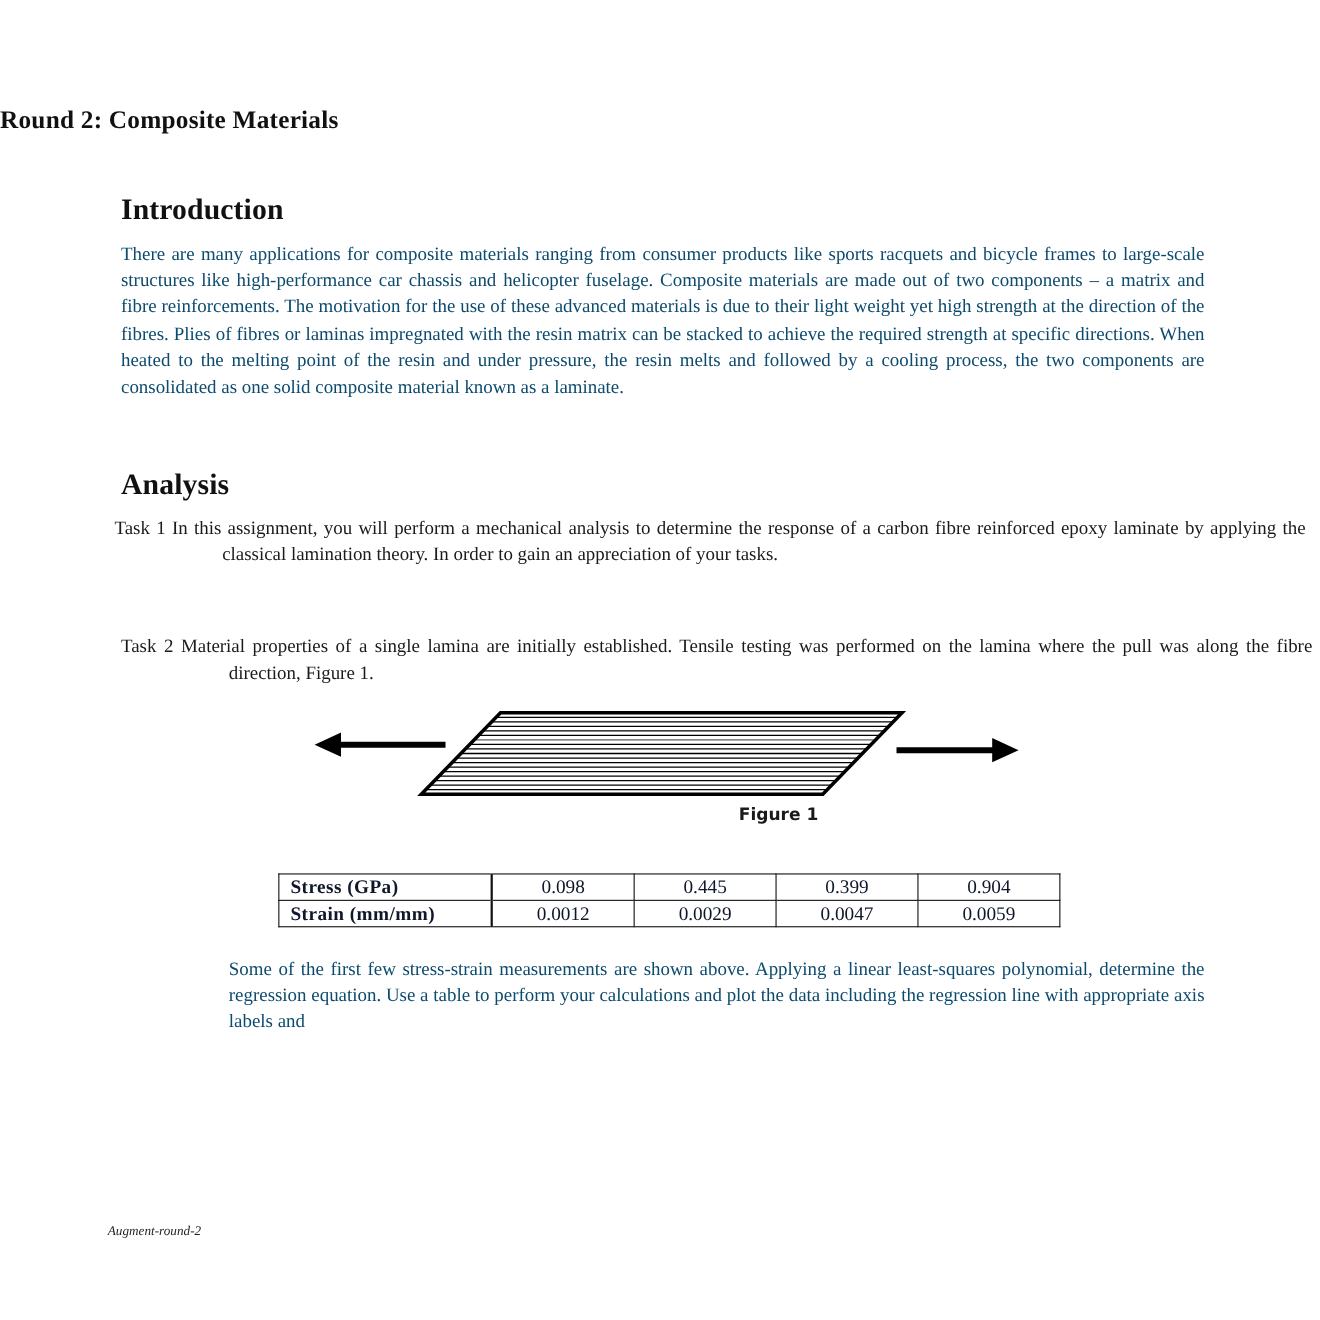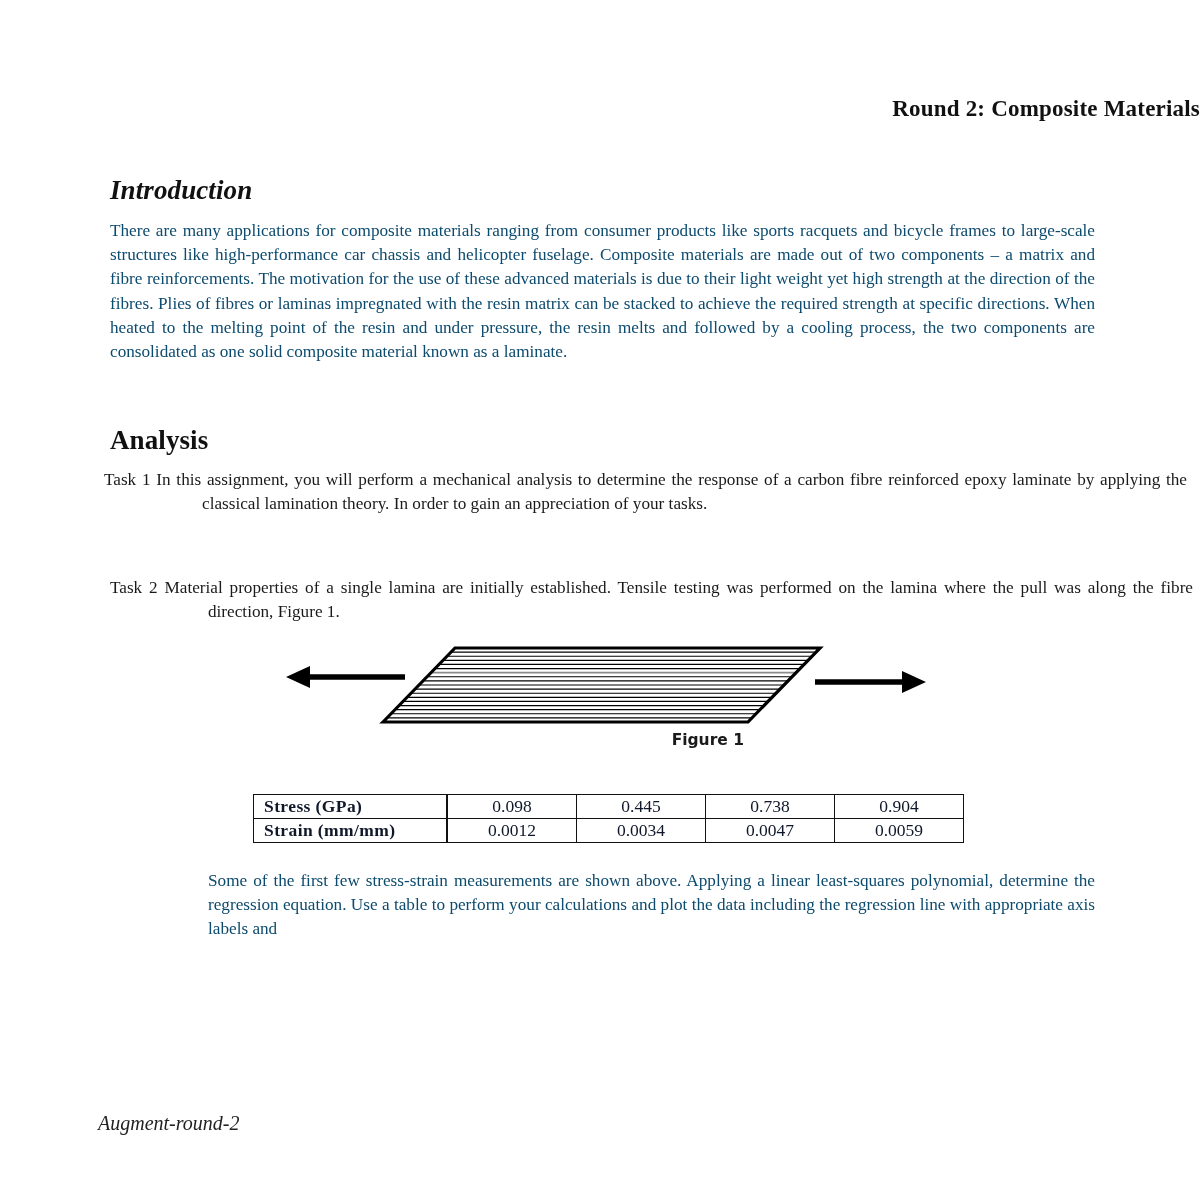--- a/index.html
+++ b/index.html
@@ -20,37 +20,37 @@
     inset: 0;
     background: #ffffff;
   }
 
   
   .doc-title {
     position: absolute;
     top: 96px;
     left: 0;
     width: 1200px;
-    text-align: right;
+    text-align: left;
     font-size: 23px;
     font-weight: bold;
     letter-spacing: 0.2px;
     color: #111;
   }
 
   
   .section-heading {
     position: absolute;
     left: 110px;
     font-size: 27px;
     font-weight: bold;
     color: #111;
     letter-spacing: 0.1px;
   }
-  #heading-introduction { top: 175px; font-style: italic; }
+  #heading-introduction { top: 175px; }
   #heading-analysis { top: 425px; }
 
   
   .body-par {
     position: absolute;
     font-size: 17.2px;
     line-height: 24.2px;
     text-align: justify;
     text-justify: inter-word;
     color: #0c4a6e;
@@ -156,21 +156,21 @@
   }
   #data-table td.val {
     width: 116px;
   }
 
   
   #footer-text {
     position: absolute;
     top: 1112px;
     left: 98px;
-    font-size: 20px;
+    font-size: 12px;
     font-style: italic;
     color: #222;
   }
 </style>
 </head>
 <body>
 
 <div class="page">
 
   <div class="doc-title">Round 2: Composite Materials</div>
@@ -224,27 +224,27 @@
 
   <div class="fig-caption">Figure 1</div>
 
 
   <table id="data-table">
     <tbody>
       <tr>
         <td class="row-head">Stress (GPa)</td>
         <td class="val">0.098</td>
         <td class="val">0.445</td>
-        <td class="val">0.738</td>
+        <td class="val">0.399</td>
         <td class="val">0.904</td>
       </tr>
       <tr>
         <td class="row-head">Strain (mm/mm)</td>
         <td class="val">0.0012</td>
-        <td class="val">0.0034</td>
+        <td class="val">0.0029</td>
         <td class="val">0.0047</td>
         <td class="val">0.0059</td>
       </tr>
     </tbody>
   </table>
 
   <div class="body-par" id="closing-par">Some of the first few stress-strain measurements are shown above. Applying a linear least-squares polynomial, determine the regression equation. Use a table to perform your calculations and plot the data including the regression line with appropriate axis labels and</div>
 
   <div id="footer-text">Augment-round-2</div>
 

